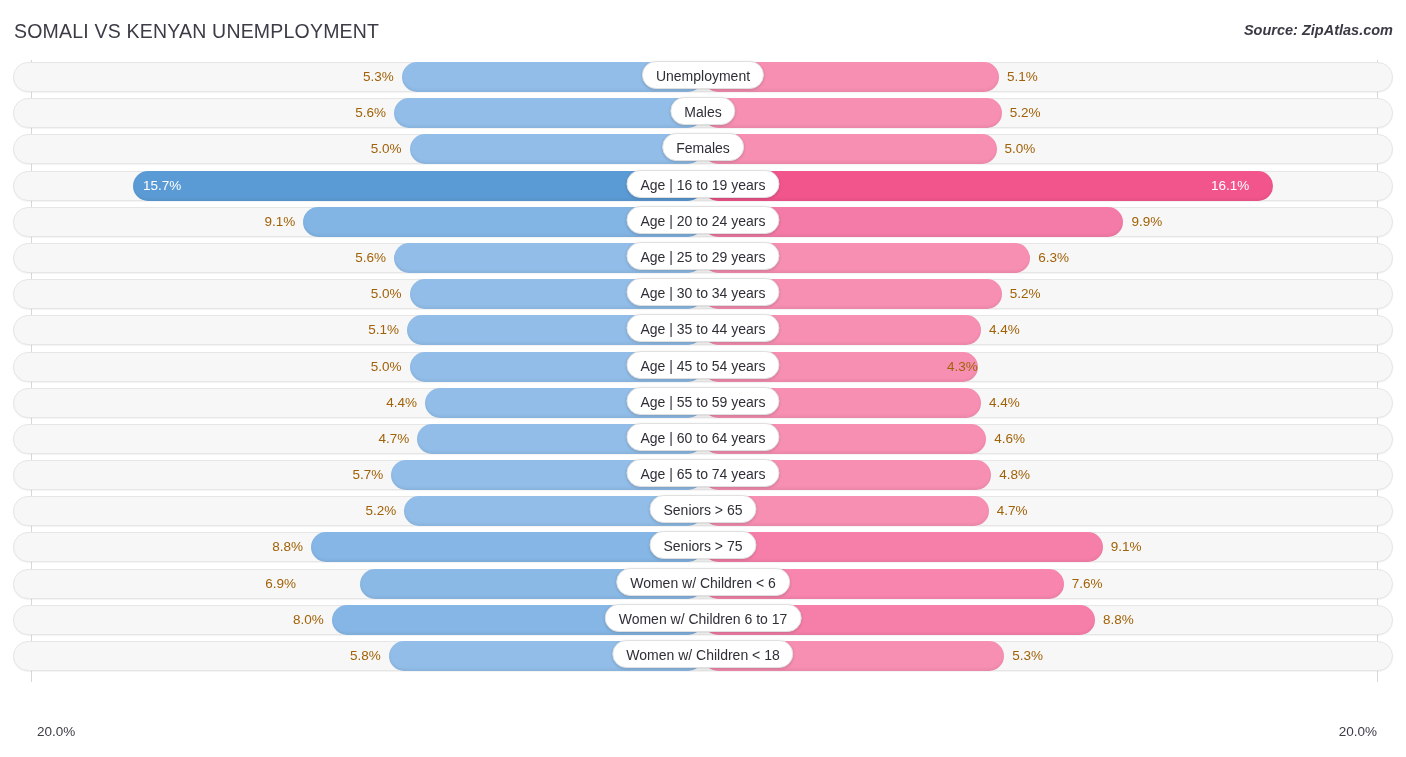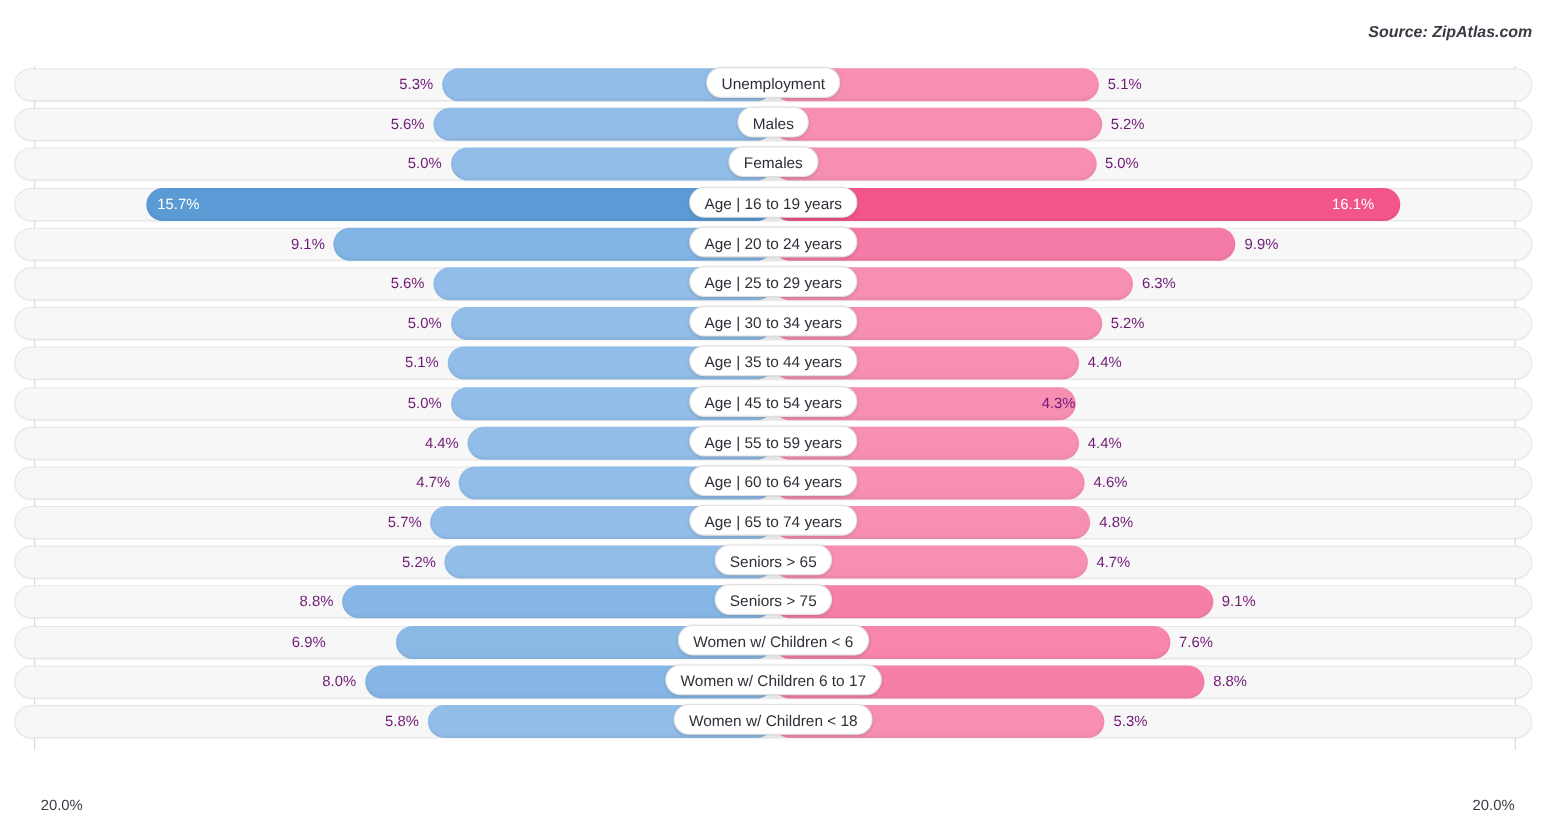--- a/index.html
+++ b/index.html
@@ -77,21 +77,21 @@
   .row.r6 .bar.right{background:#f47ba7;}
   .row.r15 .bar.left{background:#85b6e5;}
   .row.r15 .bar.right{background:#f67fa9;}
   .row.r17 .bar.left{background:#85b6e5;}
   .row.r17 .bar.right{background:#f67fa9;}
   .row.r16 .bar.left{background:#8bb9e6;}
   .row.r16 .bar.right{background:#f785ad;}
 
   .val{
     position:absolute;top:0;height:30px;line-height:30px;
-    font-size:13.5px;color:#701a75;white-space:nowrap;
+    font-size:13.5px;color:#a16207;white-space:nowrap;
   }
   .val.lv{text-align:right;}
   .val.rv{text-align:left;}
   .val.inside{color:#ffffff;}
 
   .pill{
     position:absolute;left:50%;transform:translateX(-50%);
     top:1px;height:28px;line-height:28px;
     background:#ffffff;
     border:1px solid #e0e0e0;
@@ -124,20 +124,21 @@
     width:17px;height:17px;border-radius:2px;display:inline-block;
     box-shadow:0 1px 1px rgba(0,0,0,.15);
   }
   .legend-label{font-size:14px;color:#3c3c46;}
 </style>
 </head>
 <body>
 
 <div class="page">
 
+  <div class="title">SOMALI VS KENYAN UNEMPLOYMENT</div>
   <div class="source">Source: ZipAtlas.com</div>
 
   <div class="chart">
     <div class="gridline left"></div>
     <div class="gridline right"></div>
     <div class="rows" id="rows">
         <div class="row">
           <div class="track"></div>
           <div class="barwrap">
             <div class="bar left" style="left: 401.73px; width: 301.27px;"></div>

